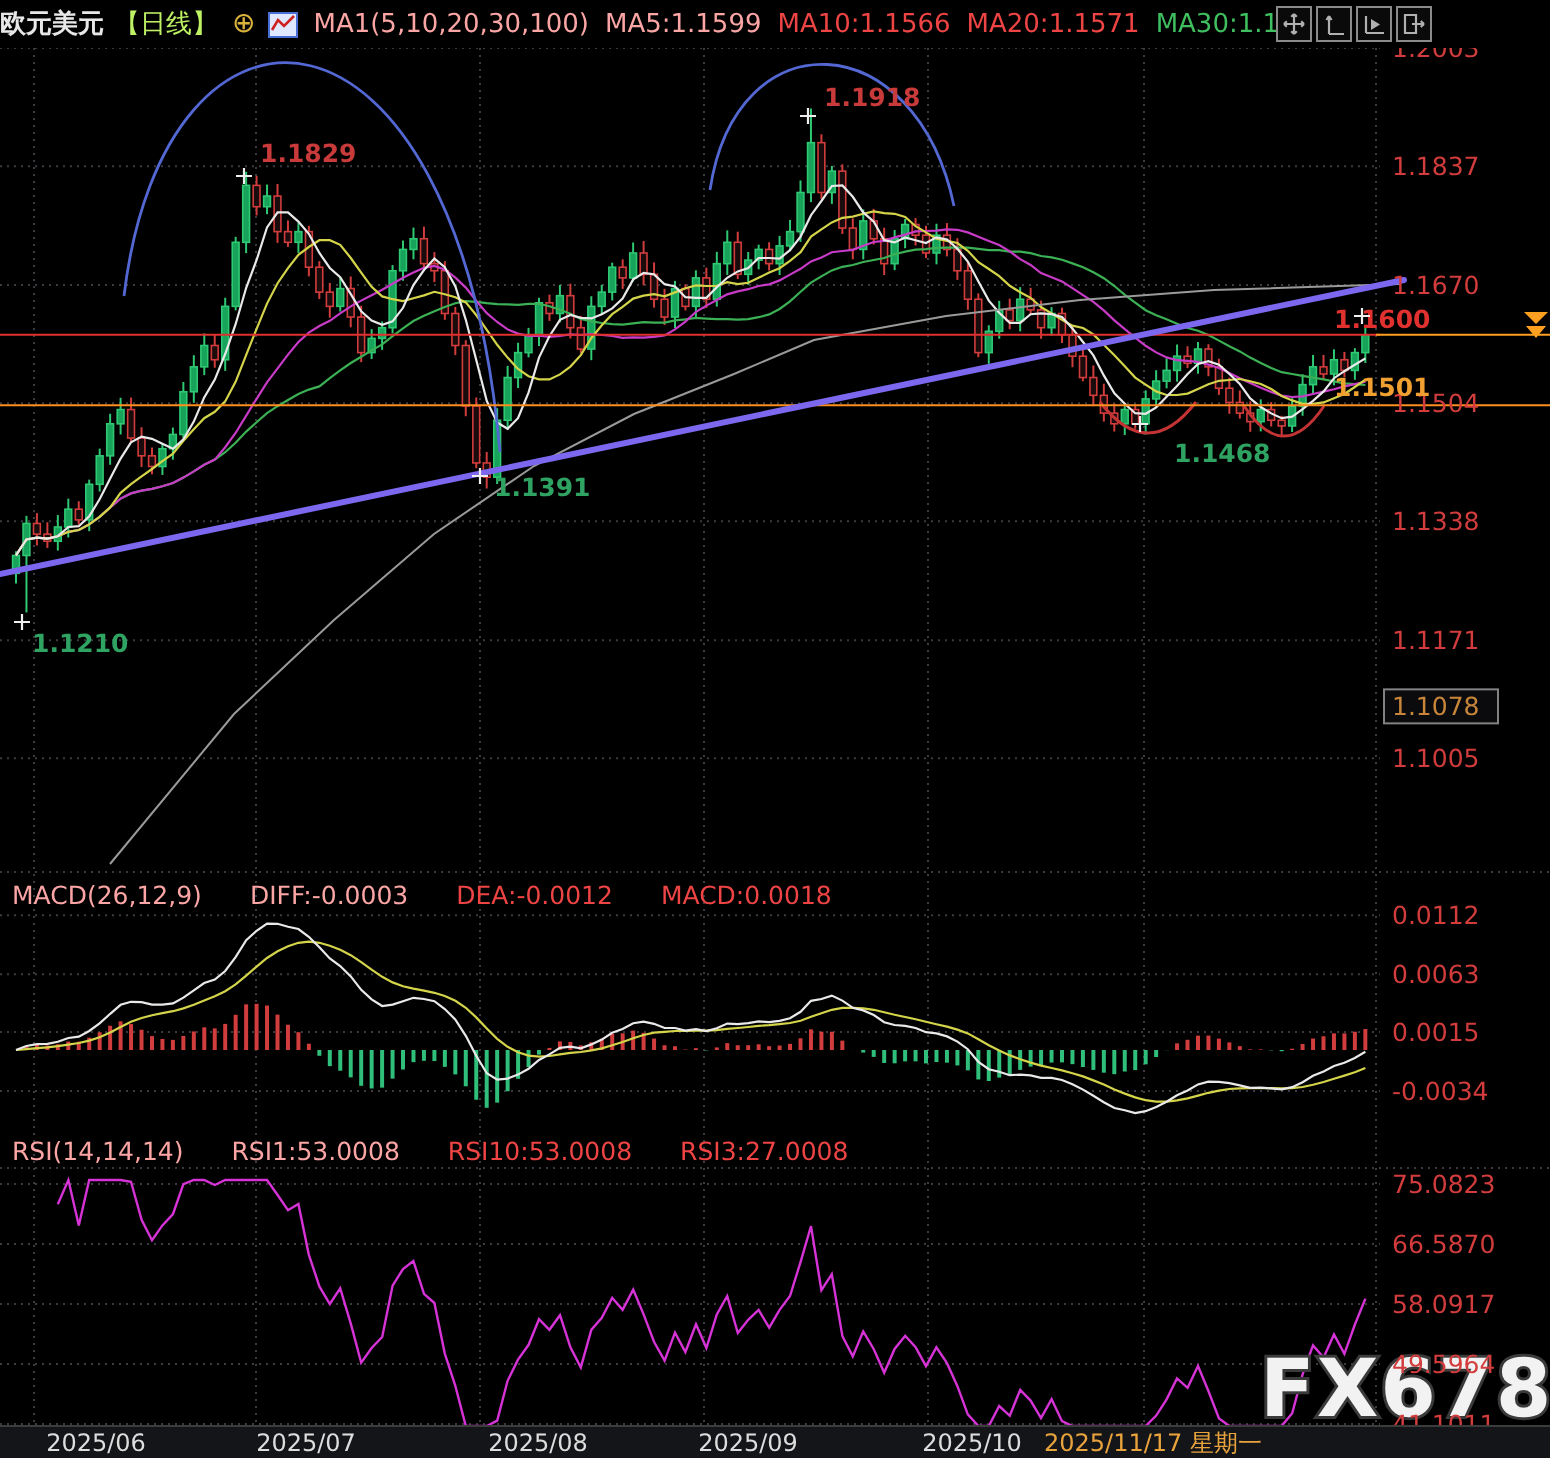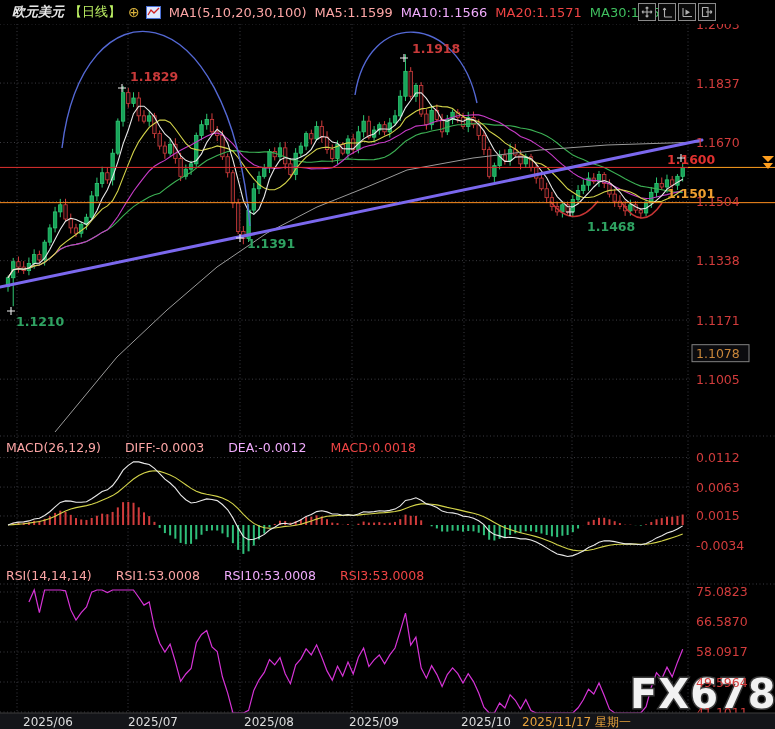--- a/index.html
+++ b/index.html
@@ -1,26 +1,26 @@
 <!DOCTYPE html>
 <html><head>
 <meta charset="utf-8">
 <style>
   html,body{margin:0;padding:0;background:#000;}
   #app{position:relative;width:775px;height:729px;background:#000;overflow:hidden;
        font-family:"DejaVu Sans","Liberation Sans",sans-serif;}
   #chart{position:absolute;left:0;top:0;z-index:1;}
   .hdr{position:absolute;left:0;top:0;width:775px;height:24px;display:flex;align-items:center;
        font-size:13px;color:#e8e8e8;z-index:3;background:#000;}
-  .sym{font-weight:bold;margin-left:12px;font-style:italic;}
+  .sym{font-weight:bold;margin-left:0;}
   .per{color:#bef264;margin-left:5px;}
   .oplus{color:#d9b23c;margin-left:7px;font-size:14px;line-height:1;}
   .mini{margin-left:6px;display:flex;align-items:center;}
   .ma{margin-left:8px;}
-  .c-w{color:#fca5a5;} .c-y{color:#f0abfc;} .c-m{color:#ef4444;} .c-g{color:#3fbf5f;}
+  .c-w{color:#fca5a5;} .c-y{color:#ef4444;} .c-m{color:#ef4444;} .c-g{color:#3fbf5f;}
   .toolbar{position:absolute;left:638px;top:3px;display:flex;gap:2px;}
   .tbtn{width:16px;height:16px;border:1px solid #8a8a8a;background:#0a0a0a;
         display:flex;align-items:center;justify-content:center;cursor:pointer;}
   .ih{position:absolute;left:6px;font-size:12.5px;z-index:3;display:flex;gap:24px;white-space:nowrap;}
   #macdh{top:440px;} #rsih{top:568px;justify-content:space-between;}
   .grid{stroke:#3b3b41;stroke-width:1;stroke-dasharray:1 2.5;}
   text{font-family:"DejaVu Sans","Liberation Sans",sans-serif;}
 </style>
 </head>
 <body>
@@ -72,21 +72,21 @@
     <span class="c-w">MACD(26,12,9)</span>
     <span class="c-w">DIFF:-0.0003</span>
     <span class="c-y">DEA:-0.0012</span>
     <span class="c-m">MACD:0.0018</span>
   </div>
 
   <div class="ih" id="rsih">
     <span class="c-w">RSI(14,14,14)</span>
     <span class="c-w">RSI1:53.0008</span>
     <span class="c-y">RSI10:53.0008</span>
-    <span class="c-m">RSI3:53.0008</span>
+    <span class="c-m">RSI3:27.0008</span>
   </div>
 
   <svg id="chart" width="775" height="729">
       <g>
         <line x1="17" y1="24" x2="17" y2="712" class="grid"></line>
         <line x1="128" y1="24" x2="128" y2="712" class="grid"></line>
         <line x1="240" y1="24" x2="240" y2="712" class="grid"></line>
         <line x1="352" y1="24" x2="352" y2="712" class="grid"></line>
         <line x1="464" y1="24" x2="464" y2="712" class="grid"></line>
         <line x1="572" y1="24" x2="572" y2="712" class="grid"></line>

